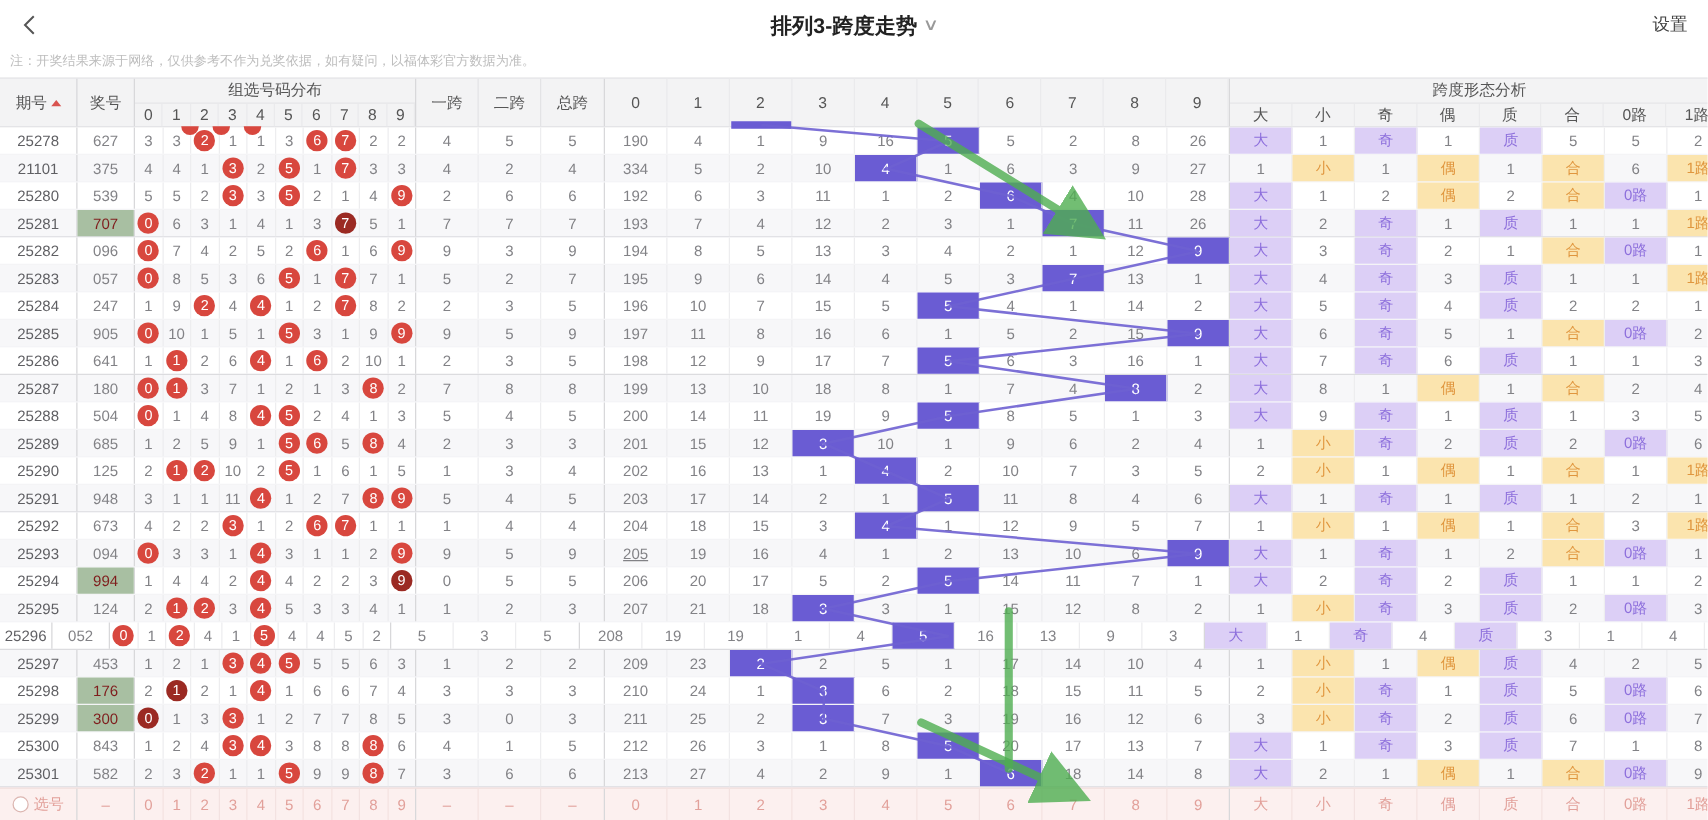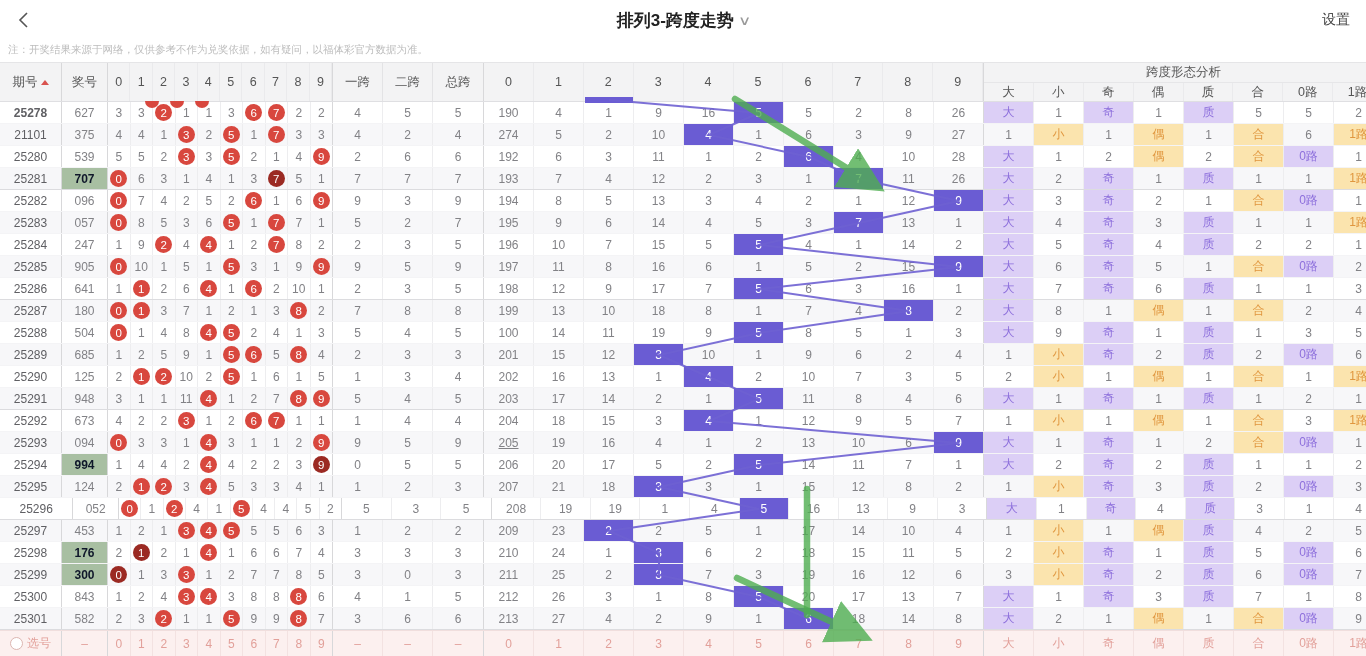--- a/index.html
+++ b/index.html
@@ -21,21 +21,21 @@
   .hgcols .hcell{border-right:1px solid #eaeaec;}
   .gb{border-right:1px solid #d8d8da !important;}
   .tri{width:0;height:0;border-left:4px solid transparent;border-right:4px solid transparent;border-bottom:5px solid #d9534f;margin-left:3px;}
   .row{display:flex;height:22px;font-size:12px;color:#828286;border-bottom:1px solid #f4f4f6;box-sizing:border-box;background:#fff;}
   .row.alt{background:#f7f7f9;}
   .row.sep{border-bottom:1px solid #dcdcdf;}
   .cell{display:flex;align-items:center;justify-content:center;border-right:1px solid #ededef;box-sizing:border-box;height:100%;}
   .pcell{color:#5f5f63;}
   .circle{width:17px;height:17px;border-radius:50%;background:#d8473e;color:#fff;display:flex;align-items:center;justify-content:center;font-size:11.5px;}
   .circle.dark{background:#9b2a23;}
-  .greenbg{background:#a8bfa2;color:#0f172a;width:100%;height:100%;display:flex;align-items:center;justify-content:center;font-weight:bold;}
+  .greenbg{background:#a8bfa2;color:#7f1d1d;width:100%;height:100%;display:flex;align-items:center;justify-content:center;}
   .hitcell{background:#6a5cd3 !important;color:#fff !important;}
   .ap{background:#dccff6;color:#8d6fdc;}
   .ao{background:#fbe4ae;color:#e0963e;}
   .footer{display:flex;height:26px;background:#fcf0ef;color:#e2a09a;font-size:12px;box-sizing:border-box;border-top:1px solid #f0dedd;}
   .footer .cell{border-right:1px solid #f3e2e1;}
   .radio{width:11px;height:11px;border:1px solid #dcb6b1;border-radius:50%;margin-right:4px;background:#fff;}
   #overlay{position:absolute;top:0;left:0;pointer-events:none;z-index:6;}
 </style>
 </head>
 <body>
@@ -55,20 +55,21 @@
 <div class="note">注：开奖结果来源于网络，仅供参考不作为兑奖依据，如有疑问，以福体彩官方数据为准。</div>
 
 <div id="table">
     <div class="hdr">
       <div class="hcell gb" style="width: 62px;">
         <div>期号</div>
         <div class="tri"></div>
       </div>
       <div class="hcell gb" style="width: 46px;">奖号</div>
       <div class="hgroup" style="width: 225px;">
+        <div class="hgtitle">组选号码分布</div>
         <div class="hgcols">
           <div class="hcell" style="width: 22.5px;">0</div>
           <div class="hcell" style="width: 22.5px;">1</div>
           <div class="hcell" style="width: 22.5px;">2</div>
           <div class="hcell" style="width: 22.5px;">3</div>
           <div class="hcell" style="width: 22.5px;">4</div>
           <div class="hcell" style="width: 22.5px;">5</div>
           <div class="hcell" style="width: 22.5px;">6</div>
           <div class="hcell" style="width: 22.5px;">7</div>
           <div class="hcell" style="width: 22.5px;">8</div>
@@ -100,21 +101,21 @@
           <div class="hcell" style="width: 50px;">奇</div>
           <div class="hcell" style="width: 50px;">偶</div>
           <div class="hcell" style="width: 50px;">质</div>
           <div class="hcell" style="width: 50px;">合</div>
           <div class="hcell" style="width: 50px;">0路</div>
           <div class="hcell" style="width: 50px;">1路</div>
         </div>
       </div>
     </div>
     <div class="row">
-      <div class="cell gb pcell" style="width: 62px; font-weight: bold;">25278</div>
+      <div class="cell gb pcell" style="width: 62px;">25278</div>
       <div class="cell gb" style="width: 46px;">627</div>
       <div class="cell" style="width: 22.5px;">3</div>
       <div class="cell" style="width: 22.5px;">3</div>
       <div class="cell" style="width: 22.5px;">
         <div class="circle">2</div>
       </div>
       <div class="cell" style="width: 22.5px;">1</div>
       <div class="cell" style="width: 22.5px;">1</div>
       <div class="cell" style="width: 22.5px;">3</div>
       <div class="cell" style="width: 22.5px;">
@@ -162,21 +163,21 @@
       </div>
       <div class="cell" style="width: 22.5px;">1</div>
       <div class="cell" style="width: 22.5px;">
         <div class="circle">7</div>
       </div>
       <div class="cell" style="width: 22.5px;">3</div>
       <div class="cell gb" style="width: 22.5px;">3</div>
       <div class="cell" style="width: 50px;">4</div>
       <div class="cell" style="width: 50px;">2</div>
       <div class="cell gb" style="width: 51px;">4</div>
-      <div class="cell" style="width: 50px;">274</div>
+      <div class="cell" style="width: 50px;">334</div>
       <div class="cell" style="width: 50px;">5</div>
       <div class="cell" style="width: 50px;">2</div>
       <div class="cell" style="width: 50px;">10</div>
       <div class="cell hitcell" style="width: 50px;">4</div>
       <div class="cell" style="width: 50px;">1</div>
       <div class="cell" style="width: 50px;">6</div>
       <div class="cell" style="width: 50px;">3</div>
       <div class="cell" style="width: 50px;">9</div>
       <div class="cell gb" style="width: 50px;">27</div>
       <div class="cell" style="width: 50px;">1</div>
@@ -531,21 +532,21 @@
       <div class="cell" style="width: 22.5px;">
         <div class="circle">5</div>
       </div>
       <div class="cell" style="width: 22.5px;">2</div>
       <div class="cell" style="width: 22.5px;">4</div>
       <div class="cell" style="width: 22.5px;">1</div>
       <div class="cell gb" style="width: 22.5px;">3</div>
       <div class="cell" style="width: 50px;">5</div>
       <div class="cell" style="width: 50px;">4</div>
       <div class="cell gb" style="width: 51px;">5</div>
-      <div class="cell" style="width: 50px;">100</div>
+      <div class="cell" style="width: 50px;">200</div>
       <div class="cell" style="width: 50px;">14</div>
       <div class="cell" style="width: 50px;">11</div>
       <div class="cell" style="width: 50px;">19</div>
       <div class="cell" style="width: 50px;">9</div>
       <div class="cell hitcell" style="width: 50px;">5</div>
       <div class="cell" style="width: 50px;">8</div>
       <div class="cell" style="width: 50px;">5</div>
       <div class="cell" style="width: 50px;">1</div>
       <div class="cell gb" style="width: 50px;">3</div>
       <div class="cell ap" style="width: 50px;">大</div>
@@ -838,21 +839,21 @@
       <div class="cell" style="width: 50px;">1</div>
       <div class="cell ao" style="width: 50px;">小</div>
       <div class="cell ap" style="width: 50px;">奇</div>
       <div class="cell" style="width: 50px;">3</div>
       <div class="cell ap" style="width: 50px;">质</div>
       <div class="cell" style="width: 50px;">2</div>
       <div class="cell ap" style="width: 50px;">0路</div>
       <div class="cell" style="width: 50px;">3</div>
     </div>
     <div class="row sep">
-      <div class="cell gb pcell" style="width: 74px;">25296</div>
+      <div class="cell gb pcell" style="width: 42px;">25296</div>
       <div class="cell gb" style="width: 46px;">052</div>
       <div class="cell" style="width: 22.5px;">
         <div class="circle">0</div>
       </div>
       <div class="cell" style="width: 22.5px;">1</div>
       <div class="cell" style="width: 22.5px;">
         <div class="circle">2</div>
       </div>
       <div class="cell" style="width: 22.5px;">4</div>
       <div class="cell" style="width: 22.5px;">1</div>

